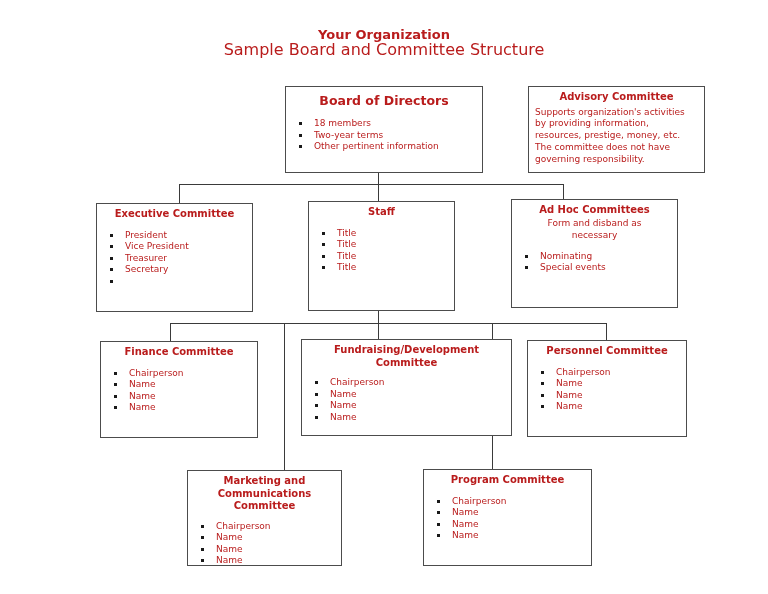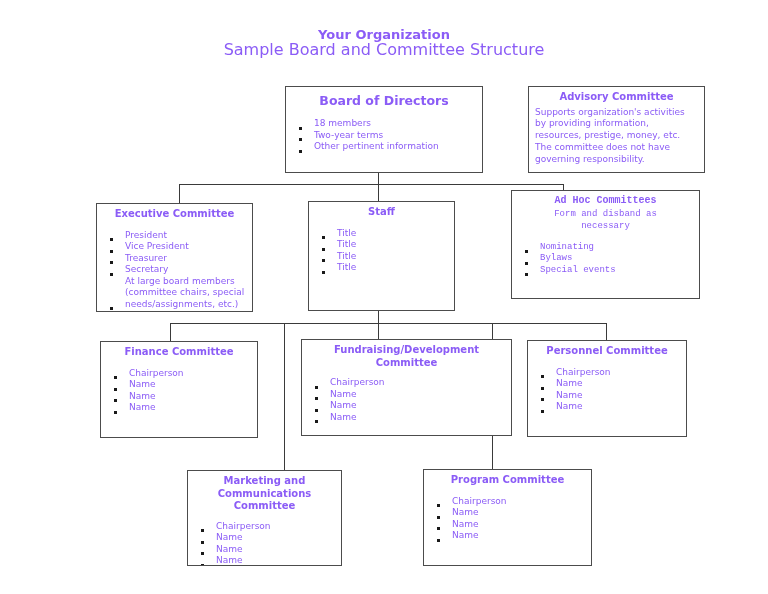--- a/index.html
+++ b/index.html
@@ -1,19 +1,19 @@
 <!DOCTYPE html>
 <html><head>
 <meta charset="utf-8">
 <style>
   html, body { margin:0; padding:0; background:#ffffff; }
   .canvas {
     position:relative; width:768px; height:594px; background:#ffffff;
     font-family:"DejaVu Sans", "Liberation Sans", sans-serif;
-    color:#8b5cf6; overflow:hidden;
+    color:#b91c1c; overflow:hidden;
   }
   .page-title {
     position:absolute; top:27px; left:0; width:768px; text-align:center;
     font-size:13px; font-weight:bold; line-height:15px;
   }
   .page-subtitle {
     position:absolute; top:43px; left:0; width:768px; text-align:center;
     font-size:16px; line-height:14px;
   }
   .orgbox {
@@ -30,21 +30,21 @@
     margin:0 3px; white-space:pre-line;
   }
   .box-body {
     font-size:9px; line-height:11.8px; text-align:left;
     margin:3px 4px 0 6px; white-space:pre-line;
   }
   .bullets { margin-top:9px; }
   .bullets.tight { margin-top:8px; }
   .bullets.loose { margin-top:10px; }
   .bullet-row {
-    display:flex; align-items:flex-end;
+    display:flex; align-items:flex-start;
     font-size:9px; line-height:11.5px; padding-left:13px;
   }
   .bullet-dot {
     flex:none; width:3px; height:3px; background:#1a1a1a;
     margin-top:4px; margin-right:12px;
   }
   .bullet-text { flex:1; padding-right:4px; }
   .vline, .hline { position:absolute; background:#3a3a3a; }
   .vline { width:1px; }
   .hline { height:1px; }
@@ -112,21 +112,20 @@
         <div class="bullet-row">
           <span class="bullet-dot"></span>
           <span class="bullet-text">Treasurer</span>
         </div>
         <div class="bullet-row">
           <span class="bullet-dot"></span>
           <span class="bullet-text">Secretary</span>
         </div>
         <div class="bullet-row">
           <span class="bullet-dot"></span>
-          <span class="bullet-text">At large board members (committee chairs, special needs/assignments, etc.)</span>
         </div>
       </div>
   </div>
 
   <div class="orgbox" style="left:308px; top:201px; width:147px; height:110px;">
     <div class="box-title">Staff</div>
     <div class="bullets">
         <div class="bullet-row">
           <span class="bullet-dot"></span>
           <span class="bullet-text">Title</span>
@@ -139,35 +138,31 @@
           <span class="bullet-dot"></span>
           <span class="bullet-text">Title</span>
         </div>
         <div class="bullet-row">
           <span class="bullet-dot"></span>
           <span class="bullet-text">Title</span>
         </div>
       </div>
   </div>
 
-  <div class="orgbox" style="left:511px; top:190px; width:189px; height:109px;font-family:Liberation Mono, monospace;">
+  <div class="orgbox" style="left:511px; top:199px; width:167px; height:109px;">
     <div class="box-title">Ad Hoc Committees</div>
     <div class="box-sub">Form and disband as
 necessary</div>
     <div class="bullets loose">
         <div class="bullet-row">
           <span class="bullet-dot"></span>
           <span class="bullet-text">Nominating</span>
         </div>
         <div class="bullet-row">
           <span class="bullet-dot"></span>
-          <span class="bullet-text">Bylaws</span>
-        </div>
-        <div class="bullet-row">
-          <span class="bullet-dot"></span>
           <span class="bullet-text">Special events</span>
         </div>
       </div>
   </div>
 
   <div class="orgbox" style="left:100px; top:341px; width:158px; height:97px;">
     <div class="box-title">Finance Committee</div>
     <div class="bullets">
         <div class="bullet-row">
           <span class="bullet-dot"></span>

